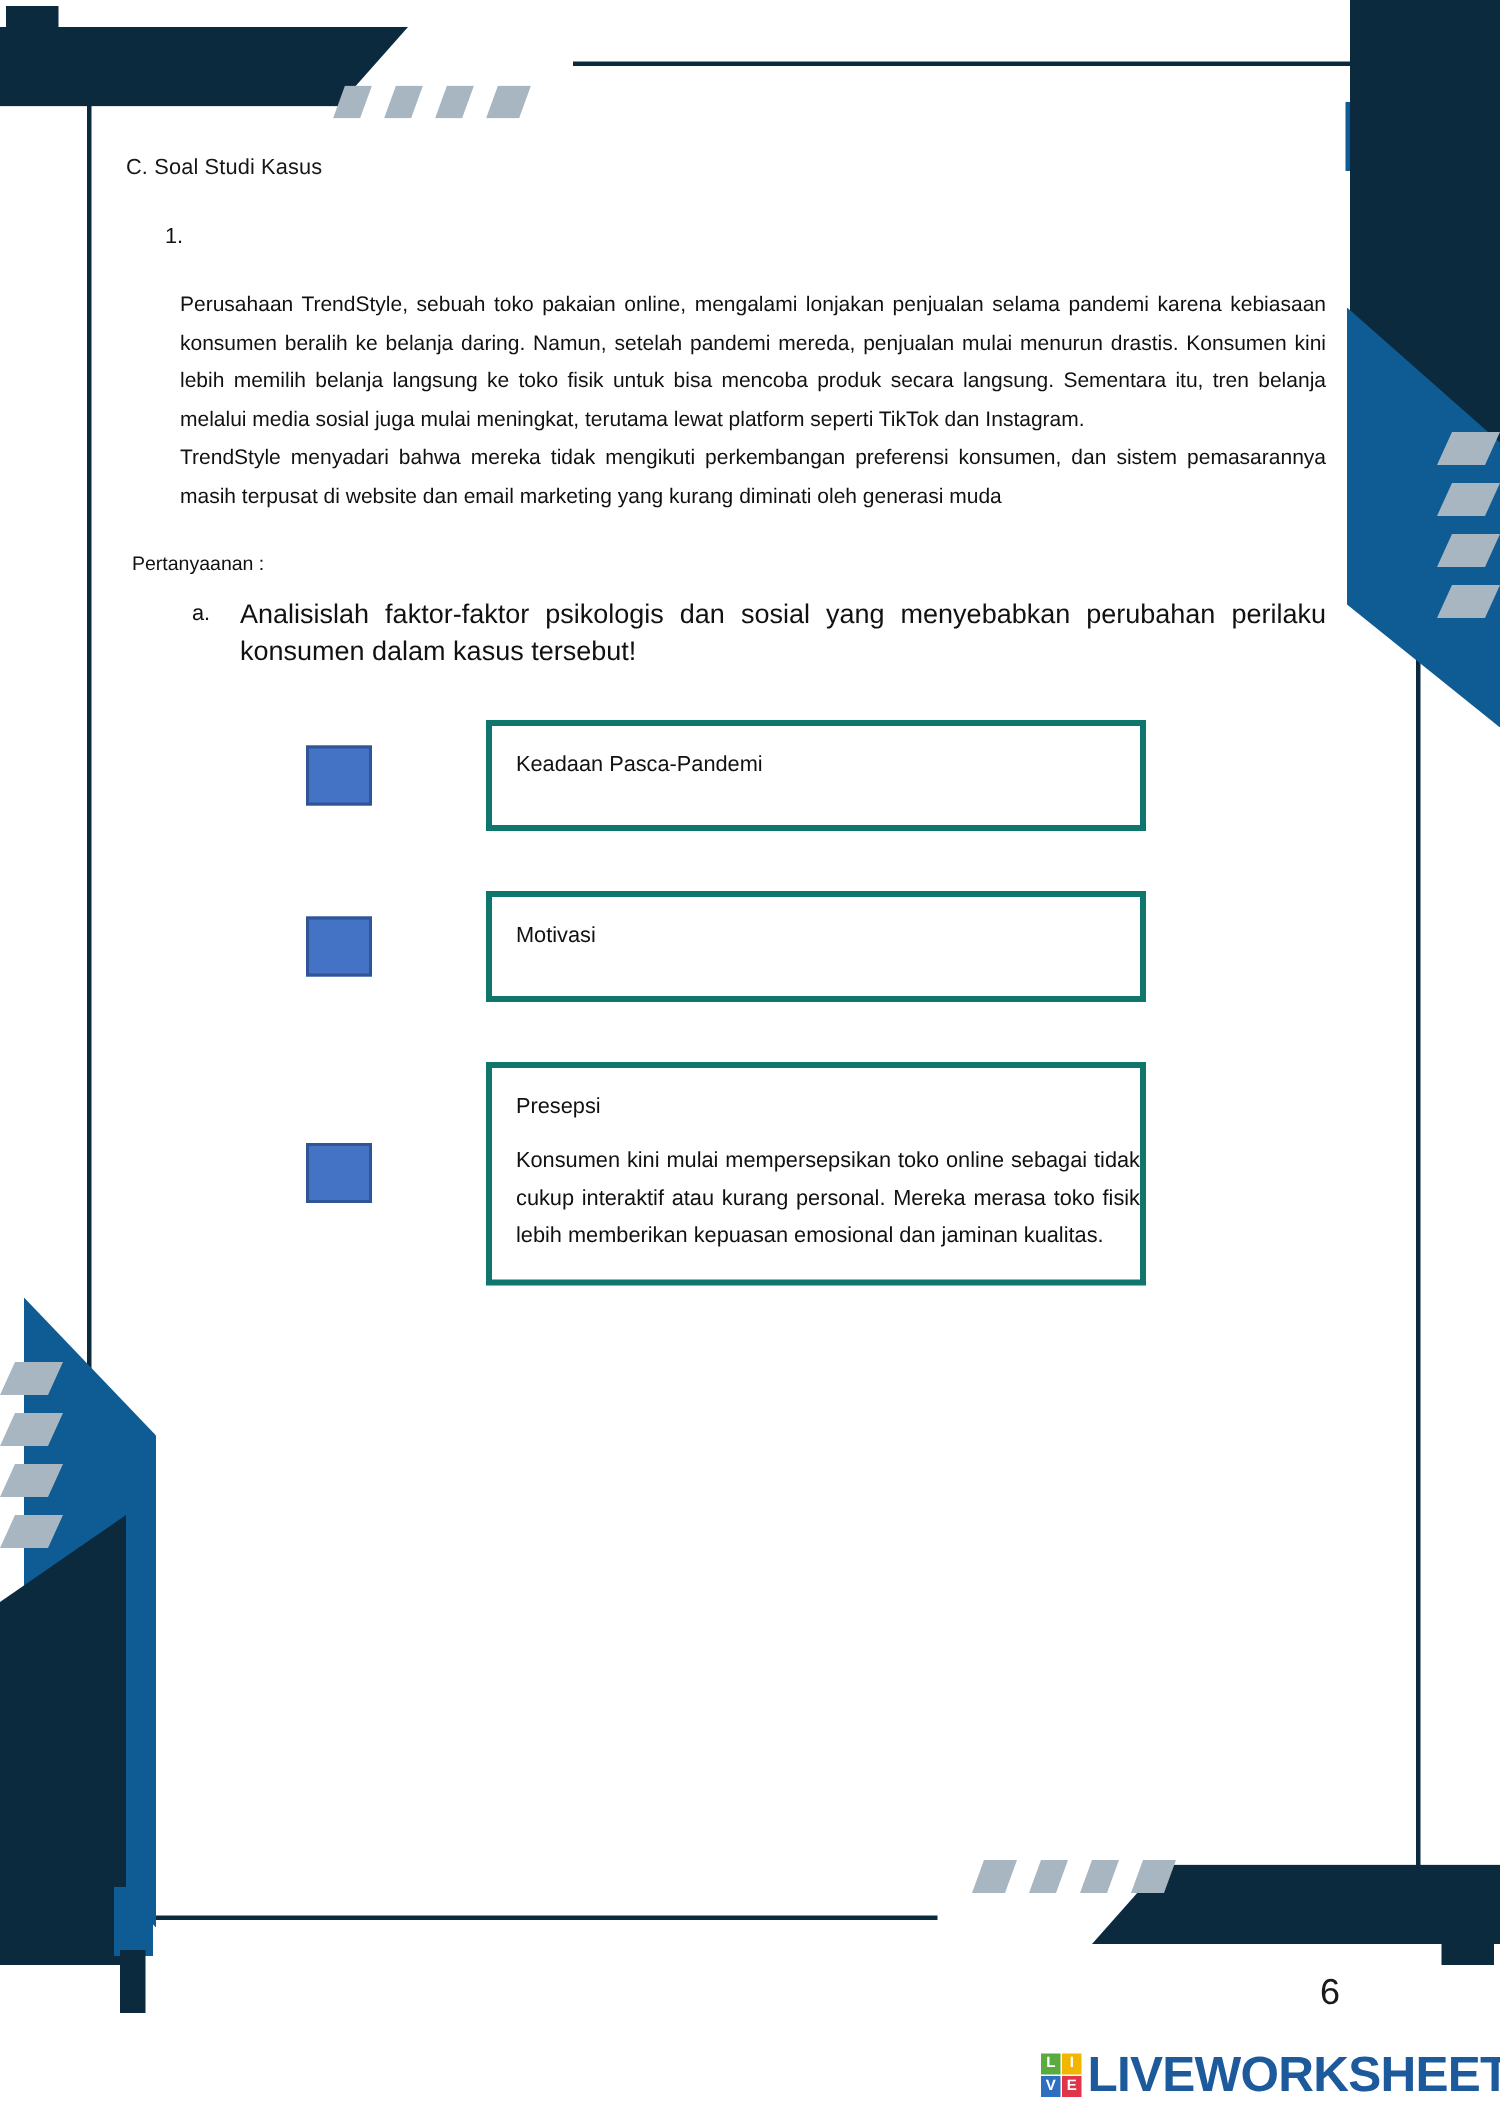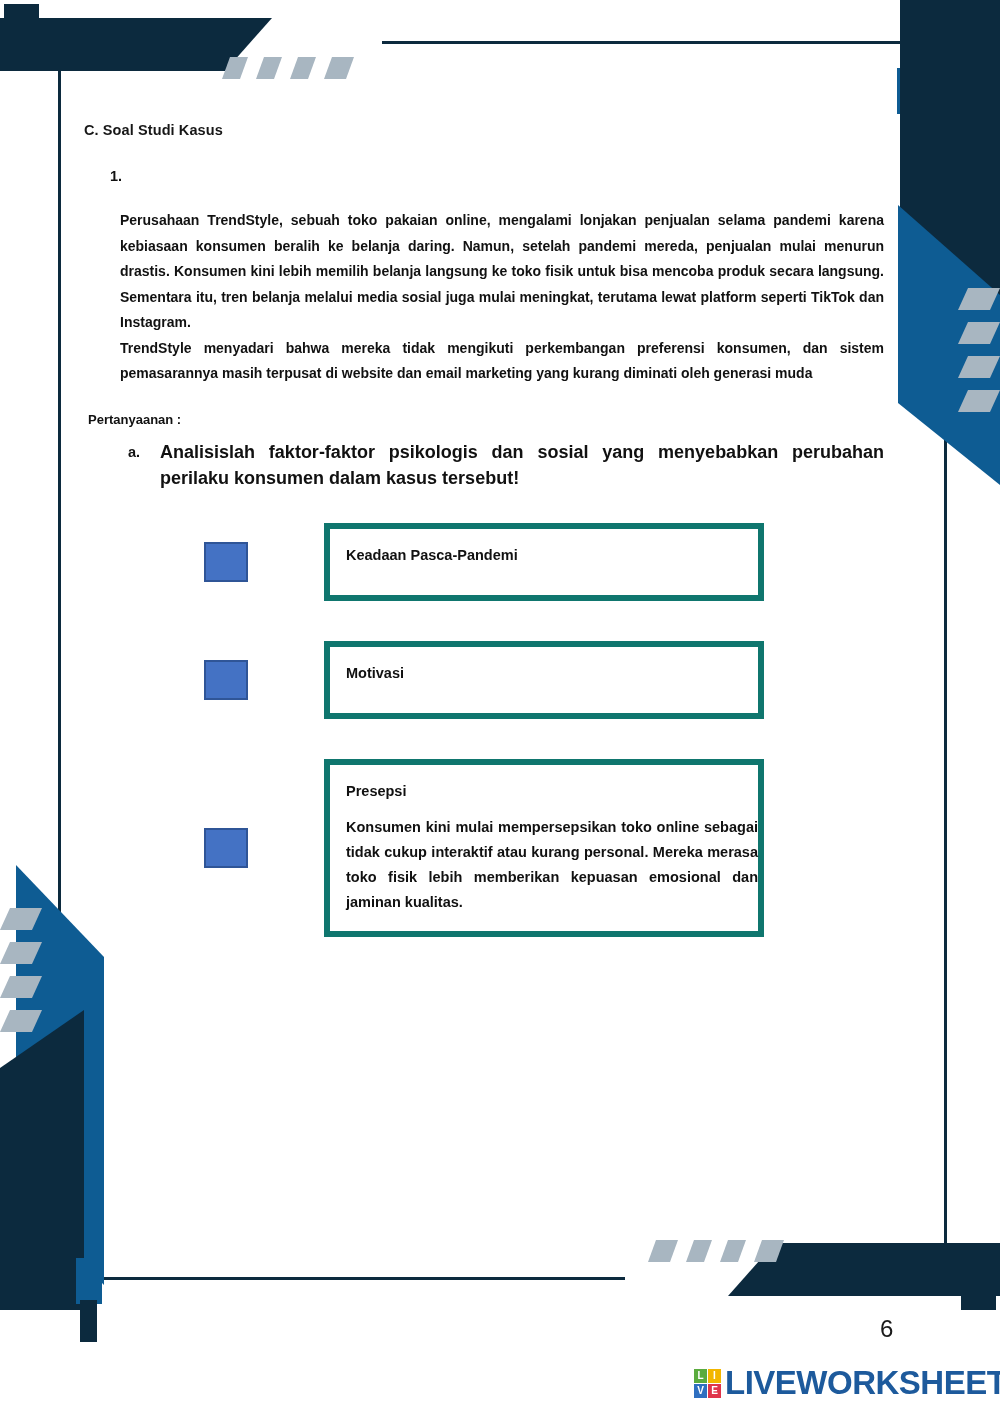--- a/index.html
+++ b/index.html
@@ -121,23 +121,22 @@
   }
 
   .stripe {
     position: absolute;
     background: #a8b6c1;
   }
 
   
   .content {
     position: absolute;
-    left: 84px; top: 122px;
+    left: 84px; top: 104px;
     width: 800px;
-    font-weight: bold;
   }
   .section-head {
     font-size: 14.5px;
     color: #171717;
     margin: 0 0 26px 0;
     letter-spacing: .1px;
   }
 
   .num-item {
     display: flex;
@@ -199,21 +198,21 @@
     width: 40px;
     height: 36px;
     background: #4472c4;
     border: 2px solid #2f5597;
     margin-left: 120px;
     margin-right: 76px;
   }
   .answer-box {
     flex: 0 0 auto;
     width: 440px;
-    border: 6px solid #0f766e;
+    border: 4px solid #0f766e;
     background: #ffffff;
     padding: 14px 0 16px 16px;
     box-sizing: border-box;
   }
   .answer-title {
     font-size: 14.5px;
     line-height: 24px;
     margin-bottom: 12px;
   }
   .answer-text {

